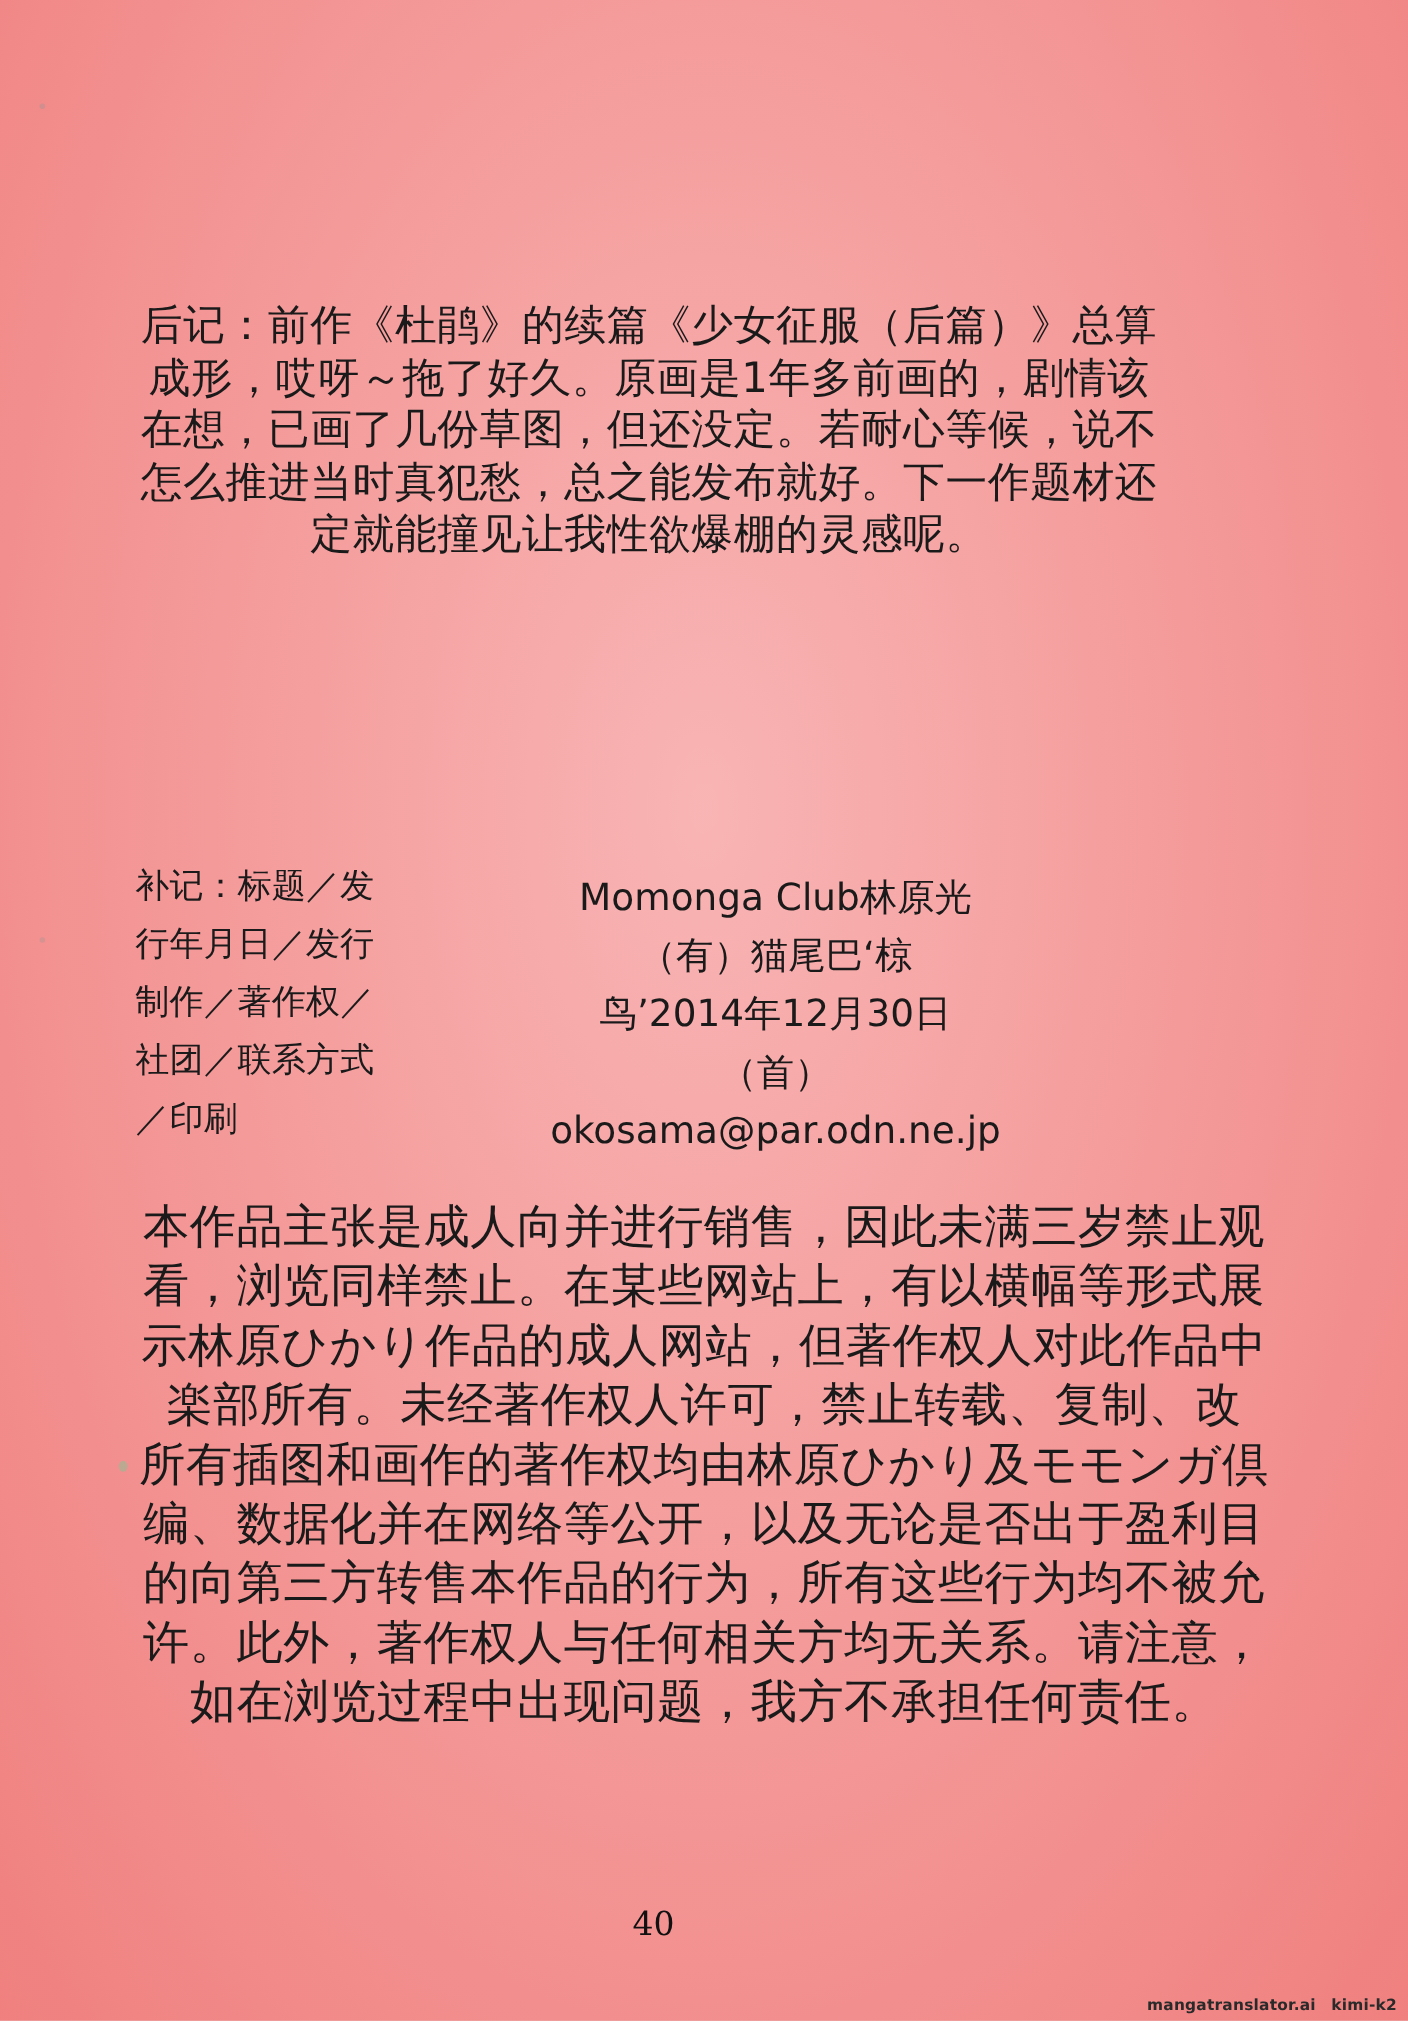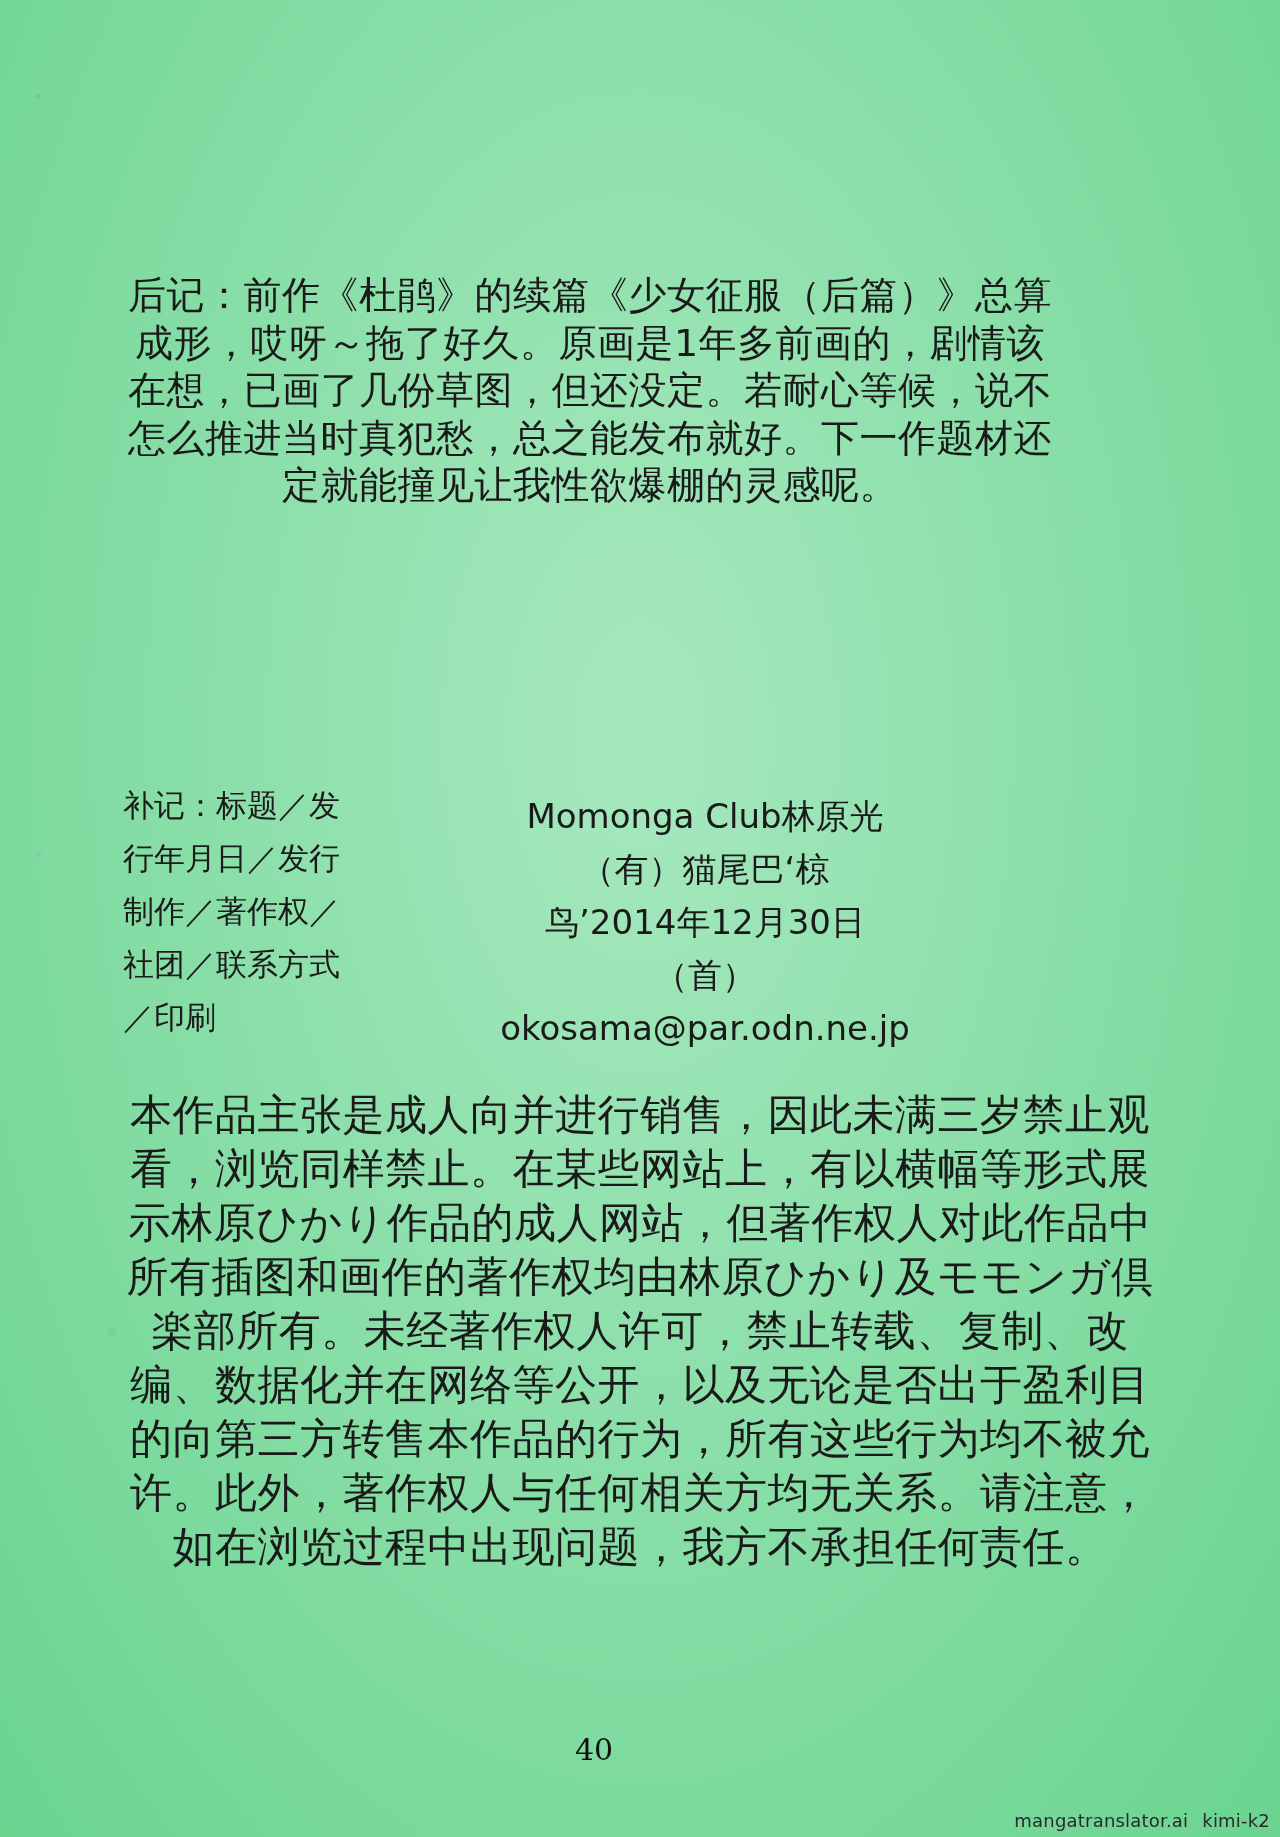--- a/index.html
+++ b/index.html
@@ -5,21 +5,21 @@
   html, body {
     margin: 0;
     padding: 0;
     background: #e8e8e8;
   }
   .page {
     position: relative;
     width: 1280px;
     height: 1837px;
     margin: 0 auto;
-    background: #22c55e;
+    background: #ef4444;
     overflow: hidden;
     font-family: "DejaVu Sans", "Liberation Sans", sans-serif;
     color: #1a1a1a;
   }
   
   .page::before {
     content: "";
     position: absolute;
     inset: 0;
     background: radial-gradient(ellipse at 50% 40%, rgba(255,255,255,0.6) 0%, rgba(240,240,236,0.35) 100%);
@@ -72,22 +72,22 @@
     width: 1188px;
     text-align: center;
     font-family: "DejaVu Serif", "Liberation Serif", serif;
     font-size: 30px;
     color: #111;
   }
   .watermark {
     position: absolute;
     right: 10px;
     bottom: 6px;
-    font-size: 18px;
-    font-weight: normal;
+    font-size: 14px;
+    font-weight: bold;
     color: #2a2a2a;
     letter-spacing: 0.2px;
     text-align: center;
   }
   .watermark .wm-model { margin-left: 14px; }
   .artifact {
     position: absolute;
     border-radius: 50%;
     pointer-events: none;
   }
@@ -139,22 +139,22 @@
       <div class="line">（有）猫尾巴‘椋</div>
       <div class="line">鸟’2014年12月30日</div>
       <div class="line">（首）</div>
       <div class="line">okosama@par.odn.ne.jp</div>
     </div>
 
   <div class="disclaimer">
       <div class="line">本作品主张是成人向并进行销售，因此未满三岁禁止观</div>
       <div class="line">看，浏览同样禁止。在某些网站上，有以横幅等形式展</div>
       <div class="line">示林原ひかり作品的成人网站，但著作权人对此作品中</div>
+      <div class="line">楽部所有。未经著作权人许可，禁止转载、复制、改</div>
       <div class="line">所有插图和画作的著作权均由林原ひかり及モモンガ倶</div>
-      <div class="line">楽部所有。未经著作权人许可，禁止转载、复制、改</div>
       <div class="line">编、数据化并在网络等公开，以及无论是否出于盈利目</div>
       <div class="line">的向第三方转售本作品的行为，所有这些行为均不被允</div>
       <div class="line">许。此外，著作权人与任何相关方均无关系。请注意，</div>
       <div class="line">如在浏览过程中出现问题，我方不承担任何责任。</div>
     </div>
 
   <div class="page-number">40</div>
 
   <div class="watermark">
     <span class="wm-site">mangatranslator.ai</span><span class="wm-model">kimi-k2</span>

